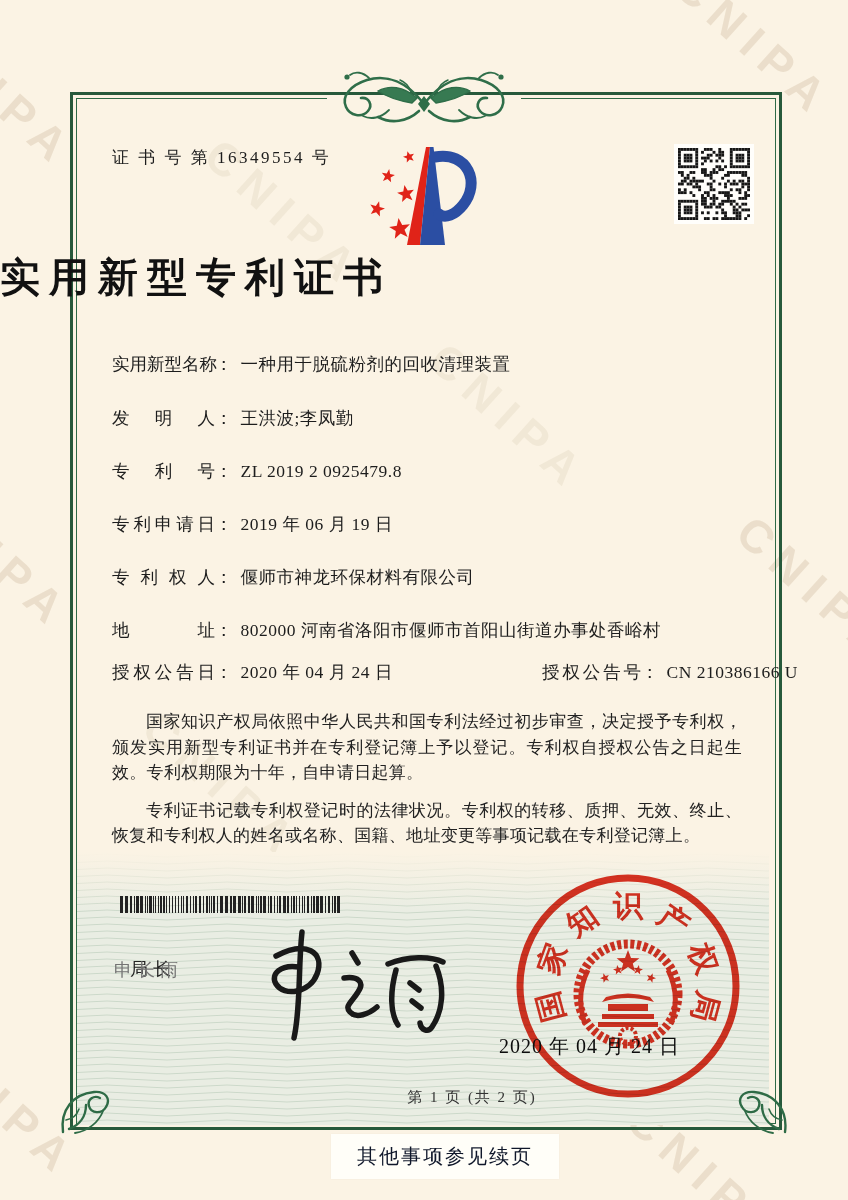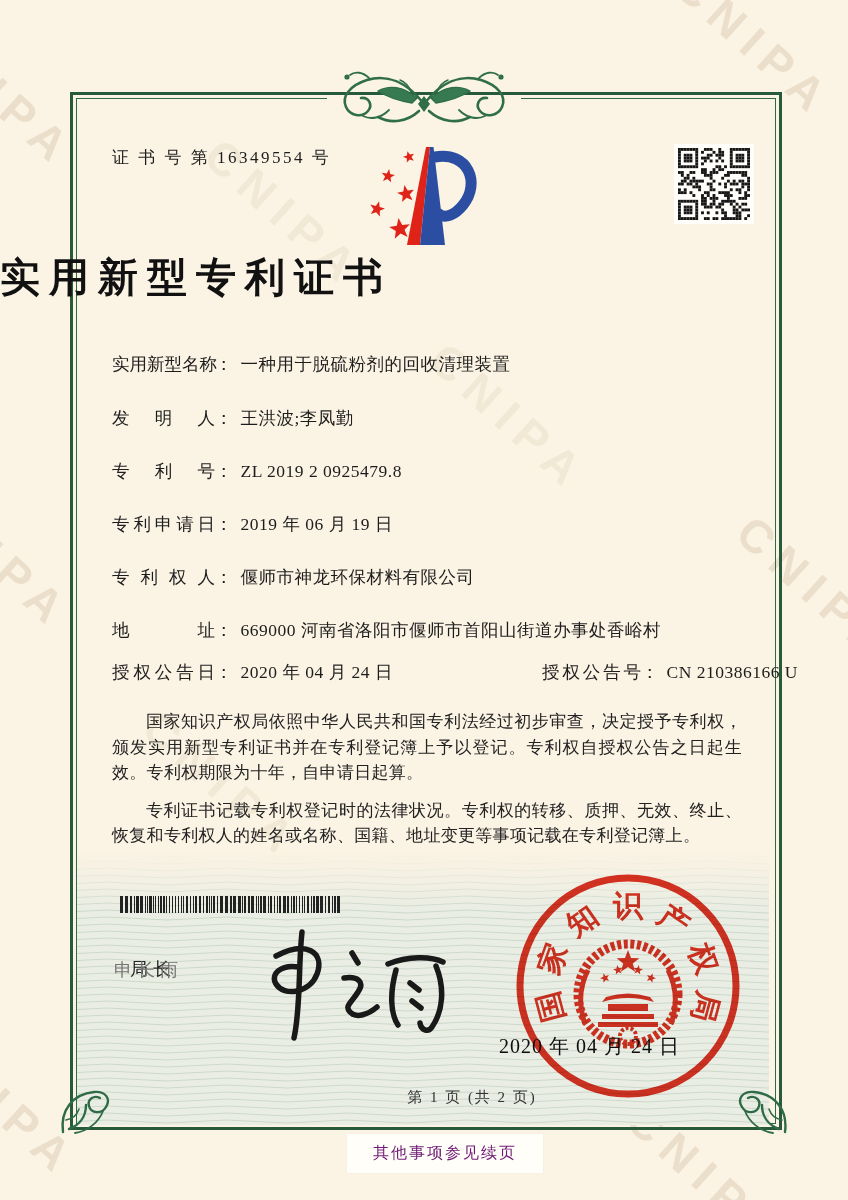--- a/index.html
+++ b/index.html
@@ -78,21 +78,21 @@
   .seal-date{
     position:absolute;left:499px;top:1033px;z-index:5;
     font-size:20px;letter-spacing:1px;color:#0d0d0d;white-space:nowrap;
   }
   .page-ind{
     position:absolute;left:0;top:1088px;width:100%;text-align:center;z-index:3;
     font-size:15px;letter-spacing:2px;color:#333;margin-left:48px;
   }
   .note-box{
     position:absolute;left:50%;top:1134px;transform:translateX(calc(-50% + 21px));z-index:3;
-    background:#fffef8;padding:9px 26px;font-size:16px;letter-spacing:2px;color:#701a75;
+    background:#fffef8;padding:9px 26px;font-size:20px;letter-spacing:2px;color:#0f172a;
     box-shadow:0 0 2px rgba(0,0,0,.04);
   }
   .seal text{
     font-family:"Liberation Serif","DejaVu Serif",serif;font-weight:bold;
     font-size:30px;fill:#dc2514;
   }
 </style>
 </head>
 <body>
 
@@ -502,21 +502,21 @@
       <i>专</i>
       <i>利</i>
       <i>权</i>
       <i>人</i>
     </span><span class="colon">：</span><span class="val">偃师市神龙环保材料有限公司</span>
 </div>
 <div class="row" style="top:618px">
   <span class="lab">
       <i>地</i>
       <i>址</i>
-    </span><span class="colon">：</span><span class="val">669000 河南省洛阳市偃师市首阳山街道办事处香峪村</span>
+    </span><span class="colon">：</span><span class="val">802000 河南省洛阳市偃师市首阳山街道办事处香峪村</span>
 </div>
 <div class="row" style="top:660px;width:642px">
   <span class="lab">
       <i>授</i>
       <i>权</i>
       <i>公</i>
       <i>告</i>
       <i>日</i>
     </span><span class="colon">：</span><span class="val">2020 年 04 月 24 日</span>
   <span class="grant">

